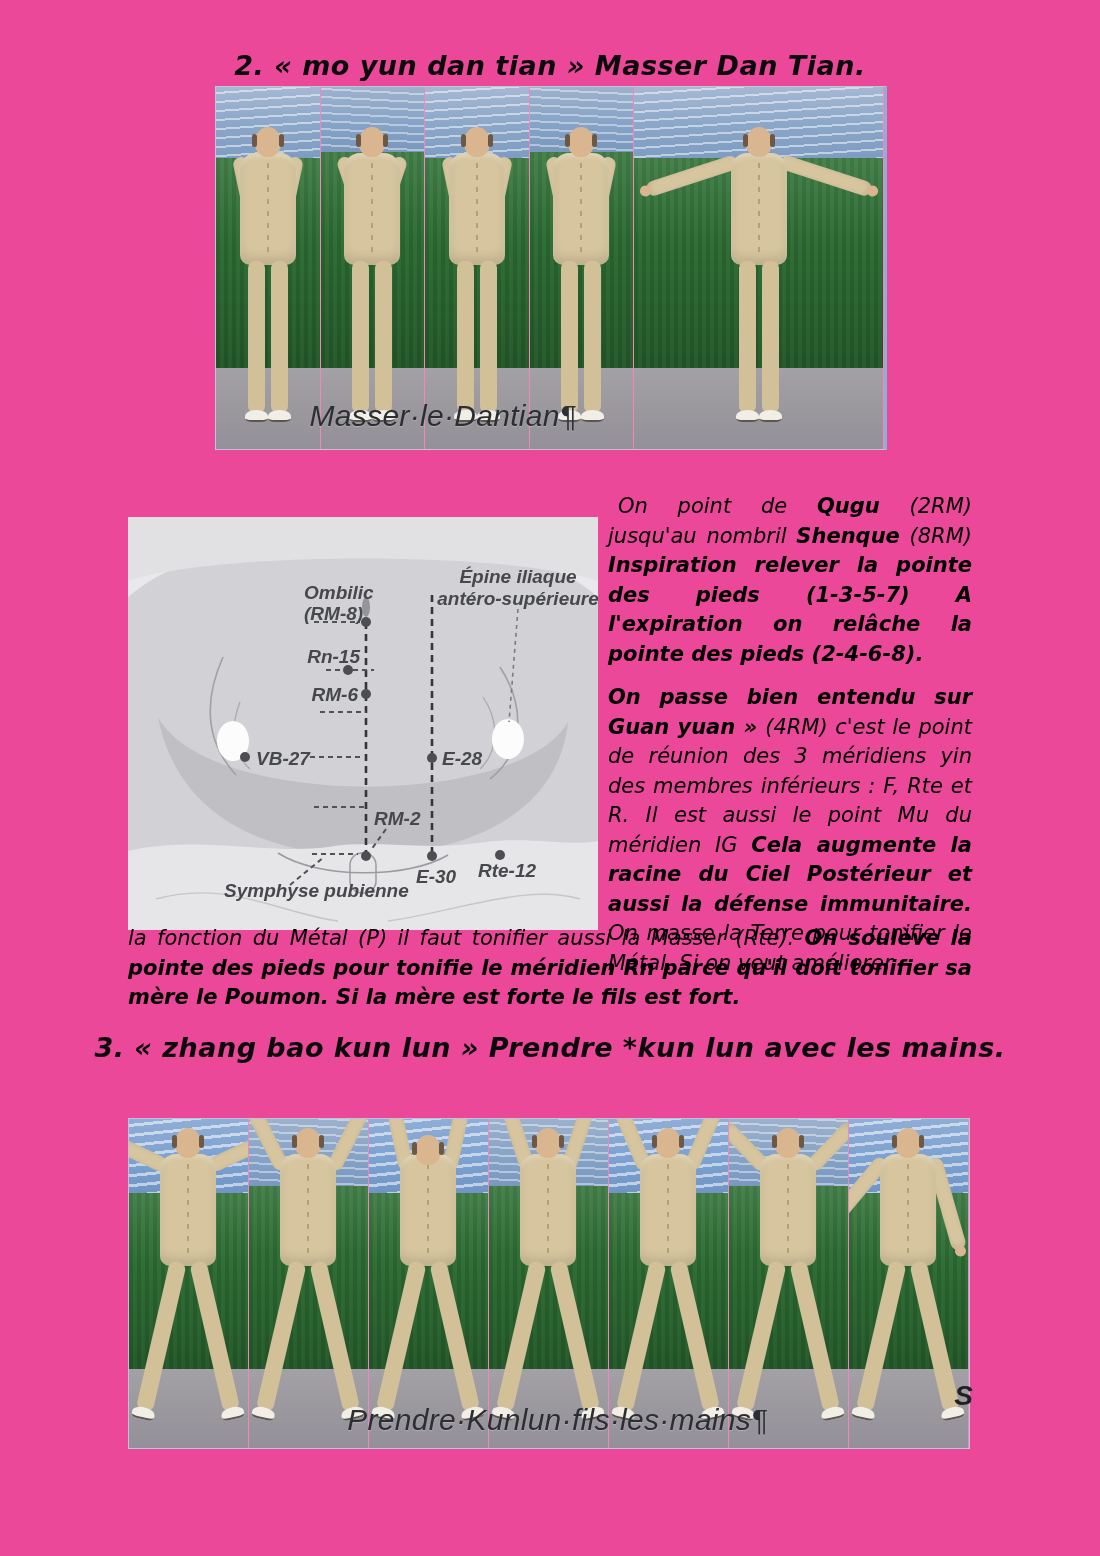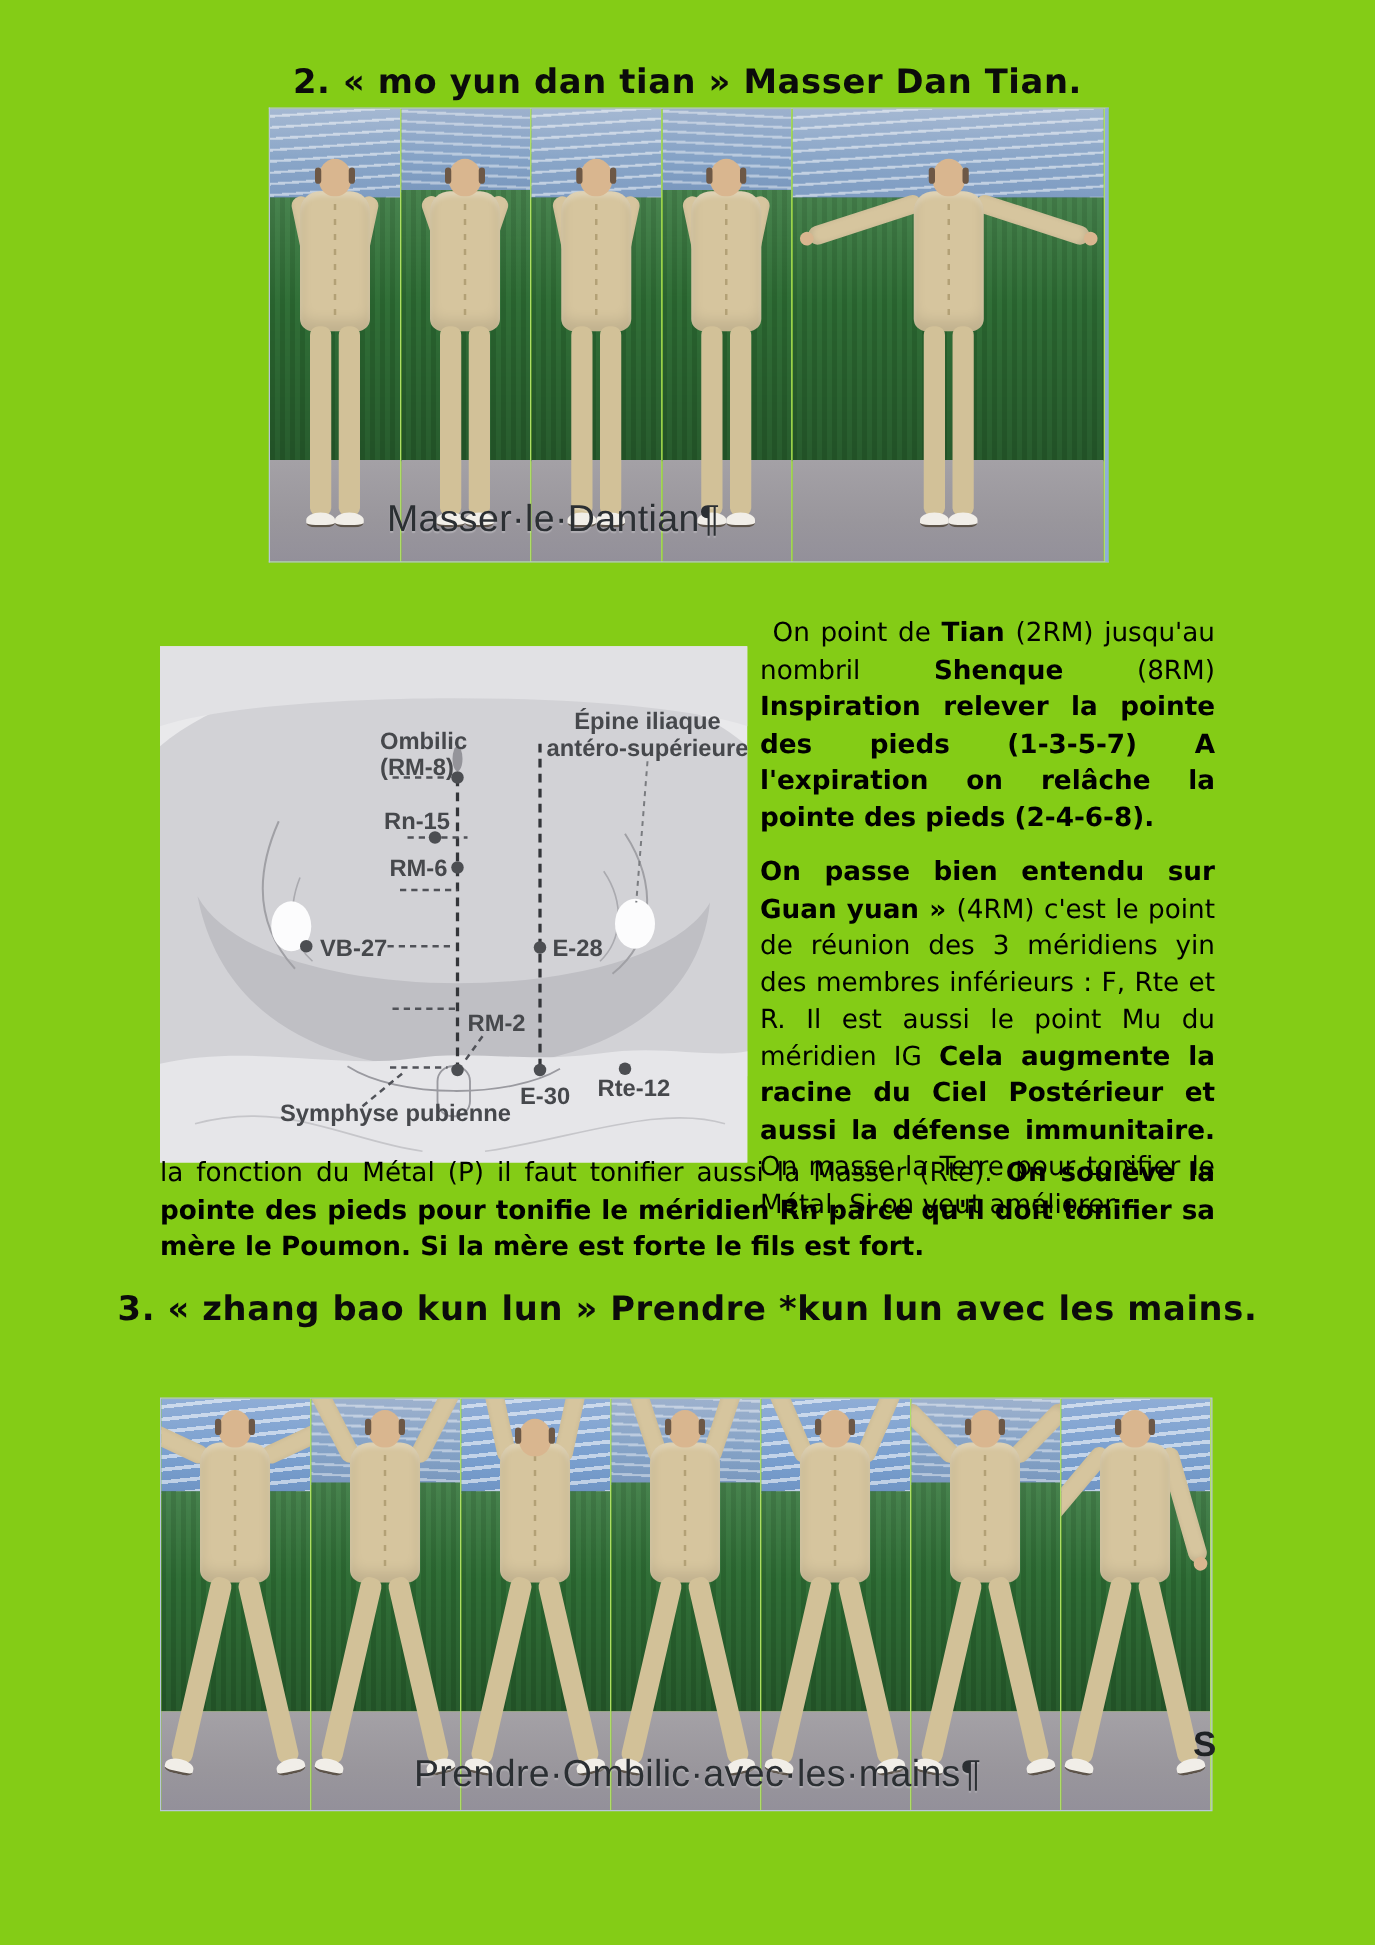--- a/index.html
+++ b/index.html
@@ -1,17 +1,17 @@
 <!DOCTYPE html>
 <html><head>
 <meta charset="utf-8">
 <style>
   html,body{margin:0;padding:0;background:#ffffff;}
   body{width:1100px;height:1556px;position:relative;font-family:"DejaVu Sans",sans-serif;}
-  .page{position:absolute;inset:0;overflow:hidden;background:#84cc16;}
+  .page{position:absolute;inset:0;overflow:hidden;background:#ec4899;font-style:italic;}
 
   
   .heading{position:absolute;left:0;width:100%;text-align:center;font-weight:bold;
            font-size:27px;color:#0b0b0b;letter-spacing:.5px;}
   .heading-2{top:50px;}
   .heading-3{top:1032px;}
 
   
   .strip{position:absolute;display:flex;border:1px solid #b9c6da;box-sizing:border-box;}
   .strip1{top:86px;left:215px;width:672px;height:364px;border-right:3px solid #8fb0d6;}
@@ -232,21 +232,21 @@
         <text class="svg-label" x="128" y="248">VB-27</text>
         <text class="svg-label" x="314" y="248">E-28</text>
         <text class="svg-label" x="246" y="308">RM-2</text>
         <text class="svg-label" x="288" y="366">E-30</text>
         <text class="svg-label" x="350" y="360">Rte-12</text>
         <text class="svg-label" x="96" y="380">Symphyse pubienne</text>
       </svg>
     </div>
 
     <div class="col">
-      <p class="para p1"><span class="r">On point de </span><span class="b">Tian</span><span class="r"> (2RM) jusqu'au nombril </span><span class="b">Shenque</span><span class="r"> (8RM) </span><span class="b">Inspiration relever la pointe des pieds (1-3-5-7) A l'expiration on relâche la pointe des pieds (2-4-6-8).</span></p>
+      <p class="para p1"><span class="r">On point de </span><span class="b">Qugu</span><span class="r"> (2RM) jusqu'au nombril </span><span class="b">Shenque</span><span class="r"> (8RM) </span><span class="b">Inspiration relever la pointe des pieds (1-3-5-7) A l'expiration on relâche la pointe des pieds (2-4-6-8).</span></p>
       <p class="para p2"><span class="b">On passe bien entendu sur Guan yuan » </span><span class="r">(4RM) c'est le point de réunion des 3 méridiens yin des membres inférieurs : F, Rte et R. Il est aussi le point Mu du méridien IG </span><span class="b">Cela augmente la racine du Ciel Postérieur et aussi la défense immunitaire.</span><span class="r"> On masse la Terre pour tonifier le Métal. Si on veut améliorer</span></p>
     </div>
     <p class="para p3"><span class="r">la fonction du Métal (P) il faut tonifier aussi la Masser (Rte). </span><span class="b">On soulève la pointe des pieds pour tonifie le méridien Rn parce qu'il doit tonifier sa mère le Poumon. Si la mère est forte le fils est fort.</span></p>
   </div>
 
   <div class="heading heading-3">3. « zhang bao kun lun » Prendre *kun lun  avec les mains.</div>
 
   <div class="strip strip2" id="strip2">
     <div class="cell">
         <div class="sky"></div>
@@ -332,17 +332,17 @@
         <div class="floor"></div>
         <div class="person pose-arm-front">
           <div class="p-arm l"></div>
           <div class="p-arm r"></div>
           <div class="p-head"></div>
           <div class="p-torso"></div>
           <div class="p-leg l"></div>
           <div class="p-leg r"></div>
         </div>
       </div>
-      <div class="strip-caption caption-2">Prendre·Ombilic·avec·les·mains¶</div>
+      <div class="strip-caption caption-2">Prendre·Kunlun·fils·les·mains¶</div>
     <div class="edge-fragment">S</div>
   </div>
 
 </div>
 
 </body></html>

